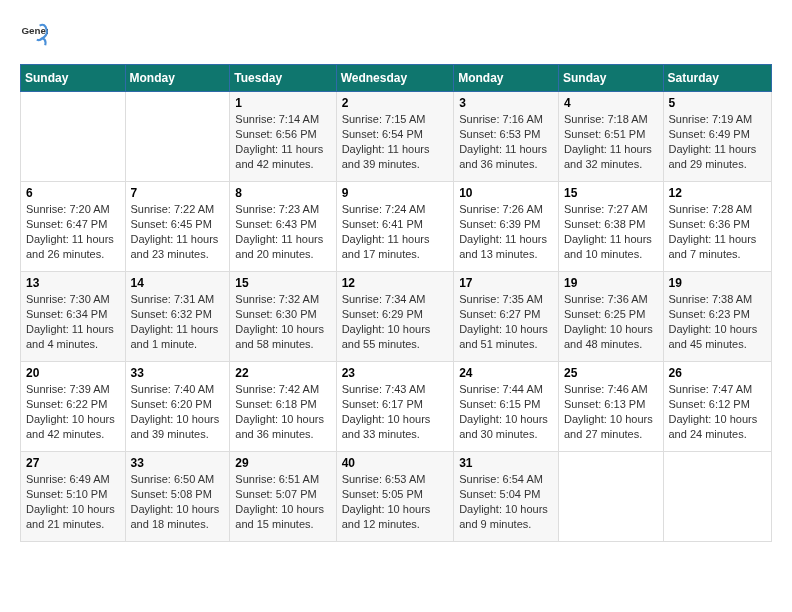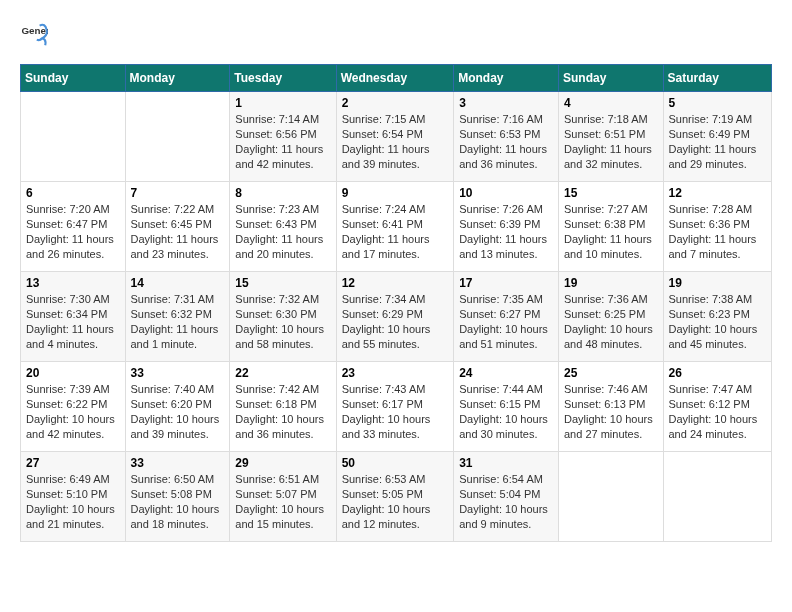--- a/index.html
+++ b/index.html
@@ -242,21 +242,21 @@
         </td>
         <td>
           <span class="day-num">33</span>
           <div class="day-info">Sunrise: 6:50 AM<br>Sunset: 5:08 PM<br>Daylight: 10 hours and 18 minutes.</div>
         </td>
         <td>
           <span class="day-num">29</span>
           <div class="day-info">Sunrise: 6:51 AM<br>Sunset: 5:07 PM<br>Daylight: 10 hours and 15 minutes.</div>
         </td>
         <td>
-          <span class="day-num">50</span>
+          <span class="day-num">40</span>
           <div class="day-info">Sunrise: 6:53 AM<br>Sunset: 5:05 PM<br>Daylight: 10 hours and 12 minutes.</div>
         </td>
         <td>
           <span class="day-num">31</span>
           <div class="day-info">Sunrise: 6:54 AM<br>Sunset: 5:04 PM<br>Daylight: 10 hours and 9 minutes.</div>
         </td>
         <td class="empty"></td>
         <td class="empty"></td>
       </tr>
     </tbody>

